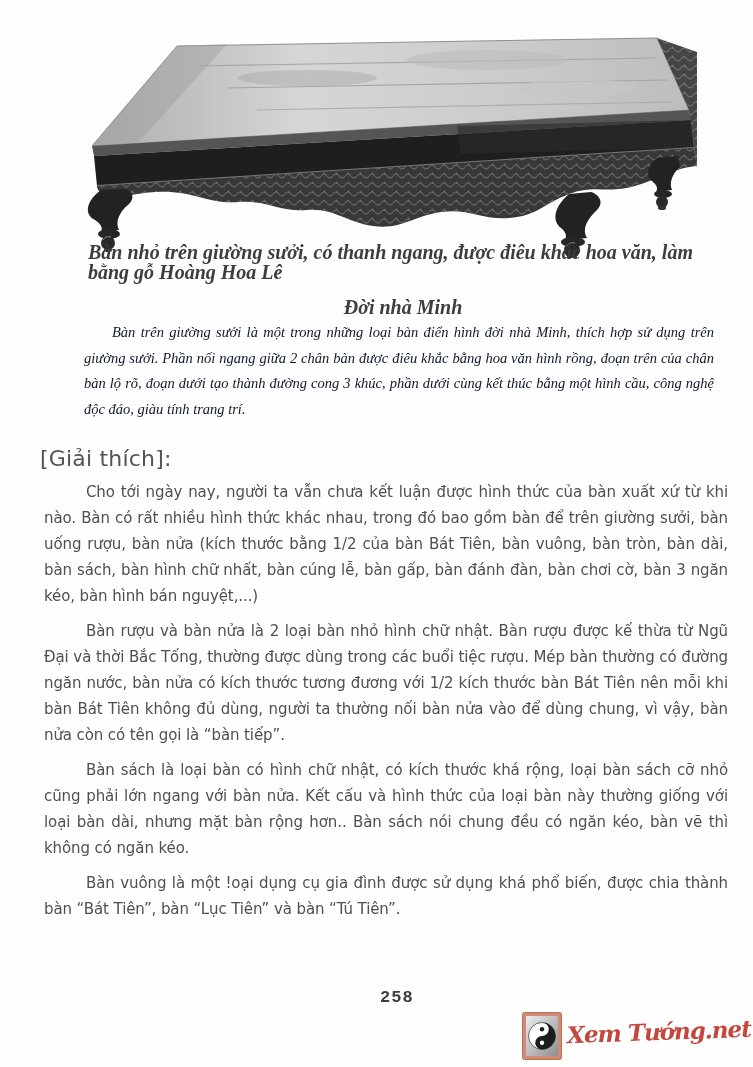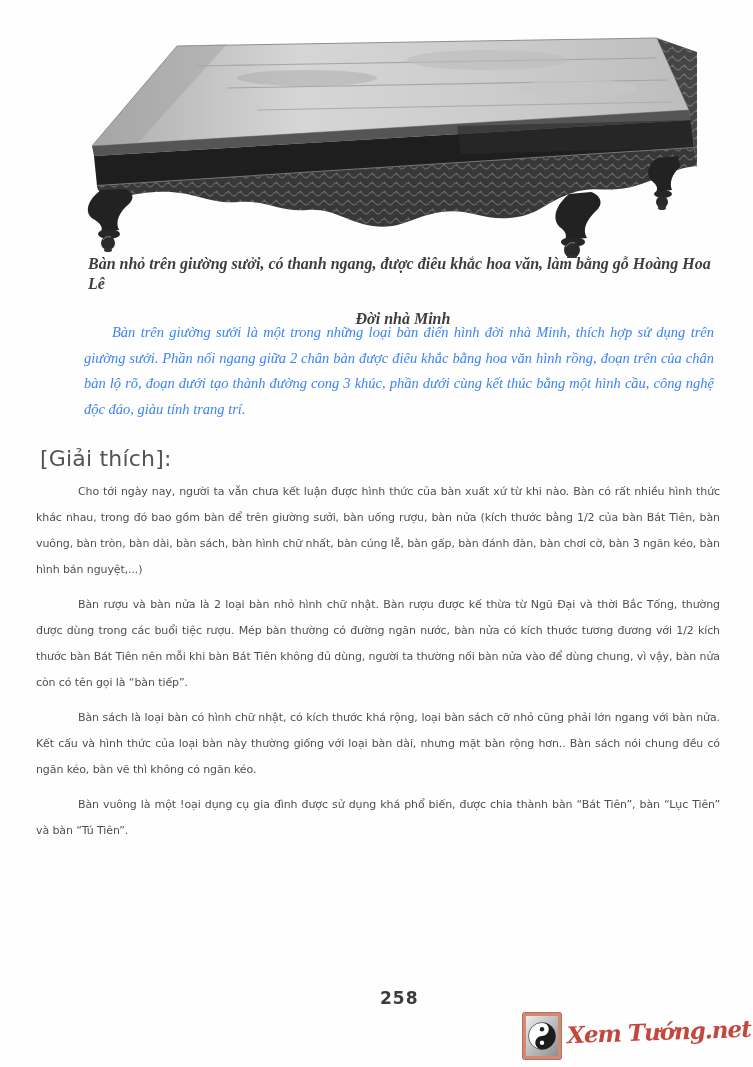--- a/index.html
+++ b/index.html
@@ -14,75 +14,76 @@
   .photo {
     position: absolute;
     left: 57px;
     top: 18px;
     width: 640px;
     height: 240px;
   }
   .caption {
     position: absolute;
     left: 88px;
-    top: 254px;
+    top: 242px;
     width: 630px;
     font-family: "Liberation Serif", "DejaVu Serif", serif;
     font-style: italic;
     font-weight: bold;
-    font-size: 16px;
+    font-size: 20px;
     color: #3d3d3d;
     line-height: 20px;
   }
   .caption .cap2 { margin-top: 15px; text-align: center; }
   .intro {
     position: absolute;
     left: 84px;
     top: 320px;
     width: 630px;
     margin: 0;
     font-family: "Liberation Serif", "DejaVu Serif", serif;
     font-style: italic;
     font-size: 14.5px;
-    color: #3b82f6;
+    color: #0f172a;
     line-height: 25.5px;
     text-align: justify;
     text-indent: 28px;
   }
   .explain-label {
     position: absolute;
     left: 40px;
     top: 446px;
     font-size: 22px;
     color: #545454;
     letter-spacing: 0.2px;
   }
   .bodytext {
     position: absolute;
-    left: 36px;
+    left: 44px;
     top: 479px;
     width: 684px;
     color: #4f4f4f;
-    font-size: 11px;
+    font-size: 15px;
     line-height: 26px;
     text-align: justify;
     letter-spacing: -0.1px;
   }
   .bodytext p {
     margin: 0 0 9px 0;
     text-indent: 42px;
   }
   .pagenum {
     position: absolute;
     left: 380px;
     top: 988px;
     font-size: 17px;
     font-weight: bold;
     color: #3c3c3c;
     letter-spacing: 1px;
+    font-family: Liberation Mono, monospace;
   }
   .watermark {
     position: absolute;
     right: 2px;
     top: 1012px;
     display: flex;
     align-items: flex-start;
   }
   .wm-icon { width: 40px; height: 48px; margin-right: 5px; }
   .wm-text {

